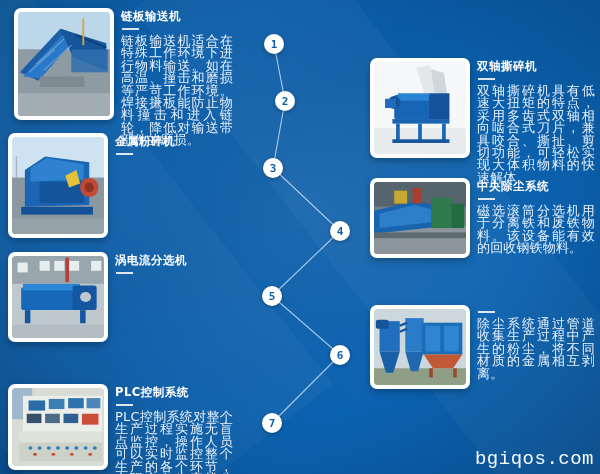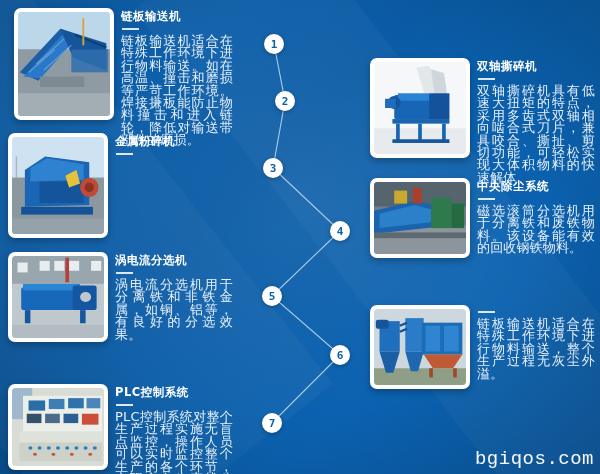--- a/index.html
+++ b/index.html
@@ -175,21 +175,20 @@
           <rect x="14" y="66" width="6" height="16" fill="#1457a0"></rect>
           <rect x="74" y="66" width="6" height="16" fill="#1457a0"></rect>
           <rect x="0" y="84" width="100" height="16" fill="#b3bcc2"></rect>
           <rect x="58" y="2" width="4" height="30" fill="#b5403a"></rect>
         </svg>
       </div>
     </div>
     <div class="txt">
       <div class="ttl">涡电流分选机</div>
       <div class="rule"></div>
-      <div class="body">涡电流分选机用于分离铁和非铁金属，如铜、铝等，有良好的分选效果。</div>
     </div>
   </div>
 
   <div class="card right" style="left:370px; top:58px; width:225px; height:100px;">
     <div class="thumb">
       <div class="ph" style="background:#f3f6f8;">
         <svg viewBox="0 0 100 100" preserveAspectRatio="none" style="position:absolute;inset:0;width:100%;height:100%">
           <rect x="0" y="0" width="100" height="100" fill="#f5f7f9"></rect>
           <rect x="0" y="72" width="100" height="28" fill="#e7ebee"></rect>
           <polygon points="46,6 60,4 72,34 56,38" fill="#e3e7ea"></polygon>
@@ -298,21 +297,21 @@
           <rect x="76" y="22" width="16" height="34" fill="#2f85d2"></rect>
           <polygon points="54,60 96,60 86,78 64,78" fill="#c05a35"></polygon>
           <rect x="60" y="78" width="4" height="12" fill="#9c4a2c"></rect>
           <rect x="86" y="78" width="4" height="12" fill="#9c4a2c"></rect>
           <path d="M28,22 L36,18 M28,30 L36,26" stroke="#17559a" stroke-width="3"></path>
         </svg>
       </div>
     </div>
     <div class="txt">
       <div class="rule"></div>
-      <div class="body">链板输送机适合在特殊工作环境下进行物料输送，整个生产过程无灰尘外溢。</div>
+      <div class="body">除尘系统通过管道收集生产过程中产生的粉尘，将不同材质的金属相互剥离。</div>
     </div>
   </div>
 
   <div class="num" style="left:264px; top:34px;">1</div>
   <div class="num" style="left:275px; top:91px;">2</div>
   <div class="num" style="left:263px; top:158px;">3</div>
   <div class="num" style="left:330px; top:221px;">4</div>
   <div class="num" style="left:262px; top:286px;">5</div>
   <div class="num" style="left:330px; top:345px;">6</div>
   <div class="num" style="left:262px; top:413px;">7</div>

